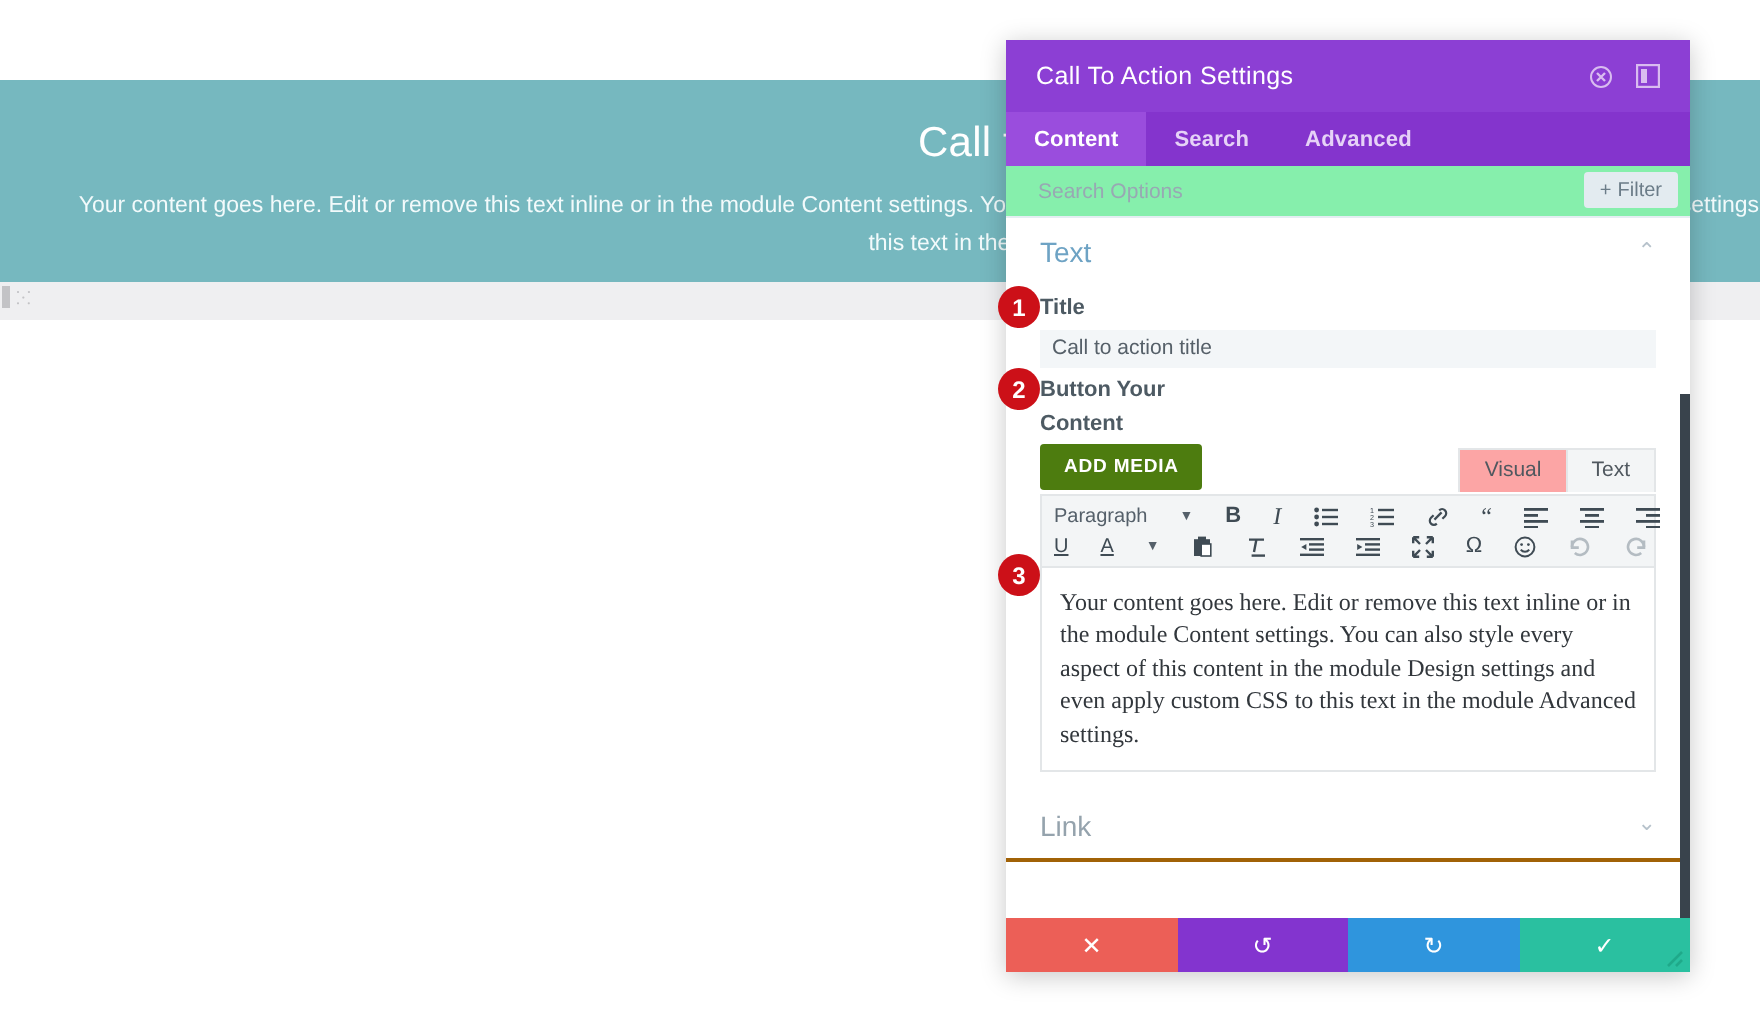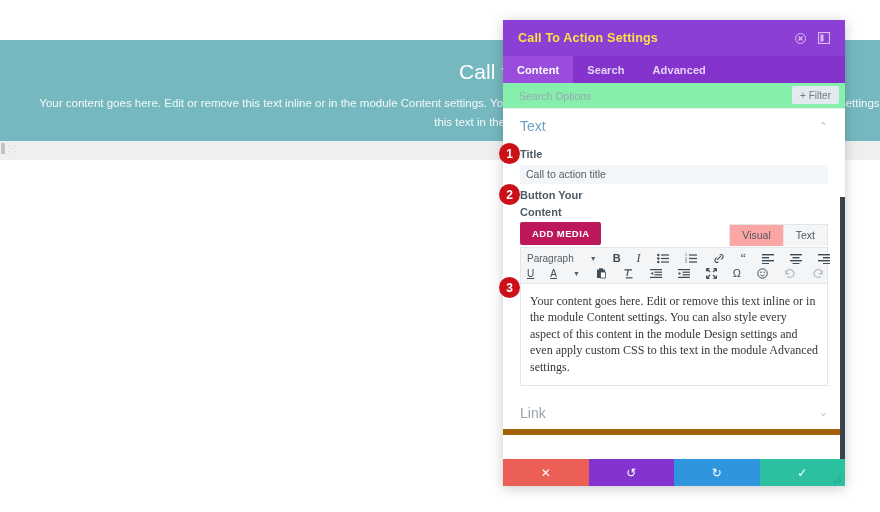--- a/index.html
+++ b/index.html
@@ -90,23 +90,23 @@
   
   #modal-header {
     height: 36px;
     background: #8c3fd4;
     display: flex;
     align-items: center;
     padding: 0 10px 0 15px;
     flex: none;
   }
   #modal-title {
-    color: #fde047;
+    color: #ffffff;
     font-size: 12.5px;
-    font-weight: bold;
+    font-weight: normal;
     letter-spacing: 0.2px;
     flex: 1;
   }
   .hdr-icon {
     width: 22px; height: 22px;
     display: flex; align-items: center; justify-content: center;
     color: #d9bcf0;
     margin-left: 2px;
   }
   
@@ -179,21 +179,21 @@
     left: 0; top: 0; right: 0; bottom: 0;
     overflow: hidden;
   }
 
   
   .toggle-header {
     height: 34px;
     display: flex;
     align-items: center;
     padding: 0 17px 0 17px;
-    border-bottom: 6px solid #a16207;
+    border-bottom: 2px solid #a16207;
     background: #ffffff;
   }
   .toggle-header.open { border-bottom: 0; }
   .toggle-title {
     flex: 1;
     color: #95a3ad;
     font-size: 14px;
     font-weight: 400;
   }
   .toggle-title.open { color: #6ea3c4; }
@@ -221,21 +221,21 @@
   }
 
   
   #add-media-row {
     display: flex;
     align-items: flex-end;
     margin-top: 3px;
     position: relative;
   }
   #add-media-button {
-    background: #be185d;
+    background: #4d7c0f;
     color: #ffffff;
     font-size: 9.5px;
     font-weight: bold;
     letter-spacing: 0.4px;
     padding: 6px 12px;
     border-radius: 2px;
   }
   #editor-tabs {
     position: absolute;
     right: 0; bottom: -1px;

